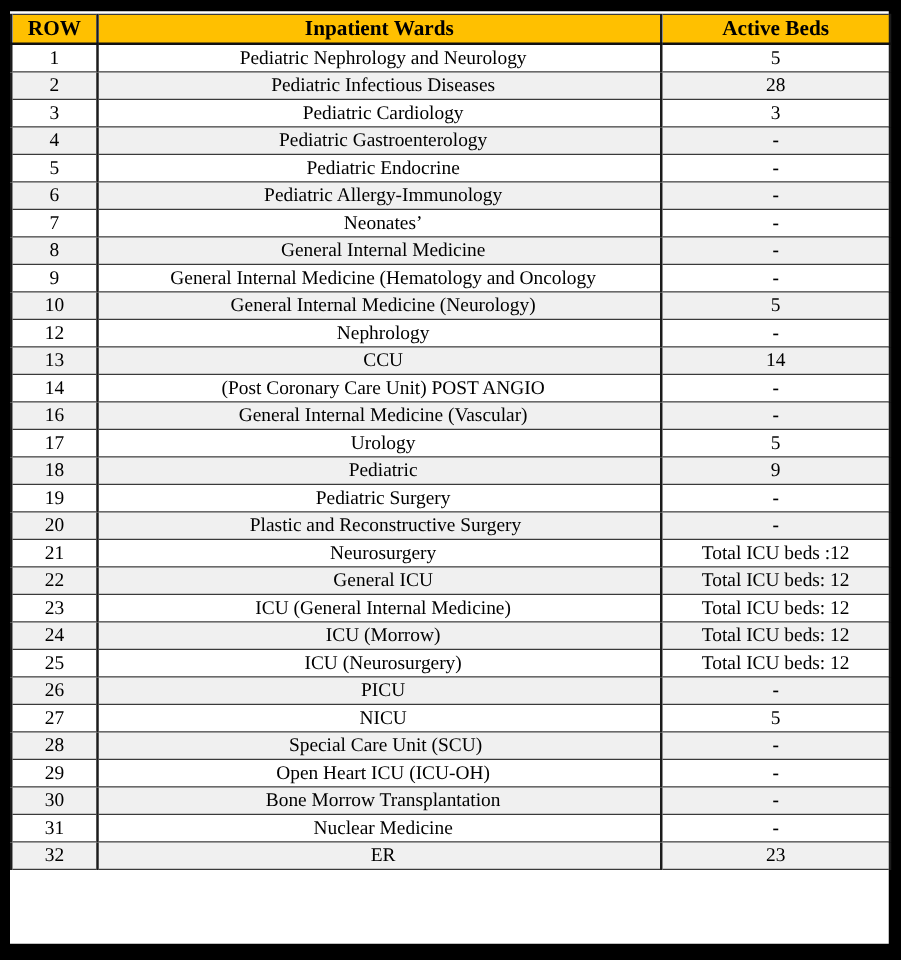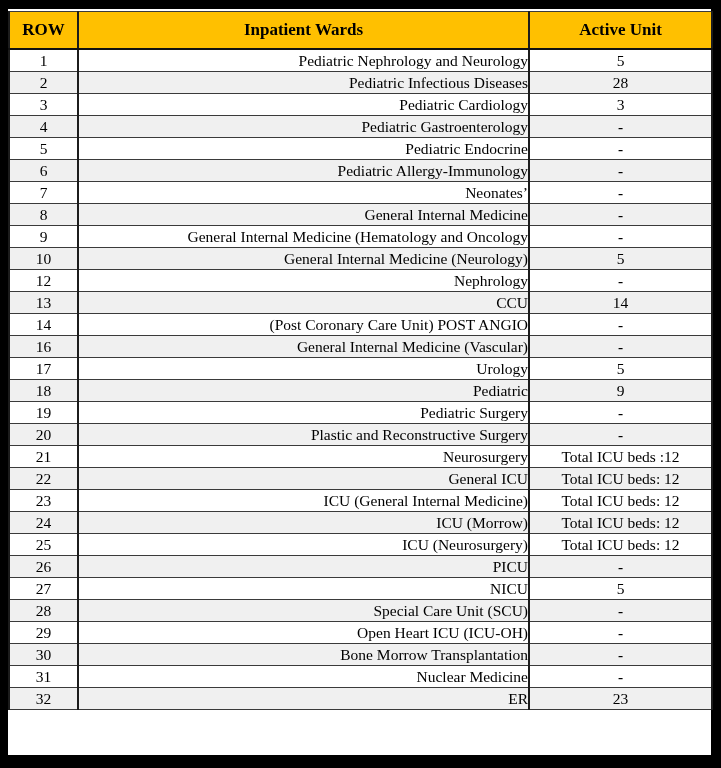--- a/index.html
+++ b/index.html
@@ -28,55 +28,55 @@
   th, td {
     border-top: 1px solid #3a3a3a;
     border-bottom: 1px solid #3a3a3a;
     border-left: 2px solid #1c1c1c;
     border-right: 2px solid #1c1c1c;
     padding: 0;
     overflow: hidden;
   }
   thead th {
     background: var(--header-bg, #FFC000);
-    height: 37px;
+    height: 23px;
     font-size: 17px;
     font-weight: bold;
     color: #000;
     text-align: center;
     border-bottom: 2px solid #111;
   }
   tbody td {
     height: 21.45px;
     font-size: 15.5px;
     line-height: 21px;
     color: #000;
     background: #fff;
   }
   tbody tr:nth-child(even) td { background: var(--stripe, #F0F0F0); }
   td.col-row  { text-align: center; }
-  td.col-ward { text-align: right; padding-left: 6px; white-space: pre; }
+  td.col-ward { text-align: center; padding-left: 6px; white-space: pre; }
   td.col-beds { text-align: center; }
   td.dash-bold { font-weight: bold; }
 </style>
 </head>
 <body>
 
 <div class="frame">
   <table>
     <colgroup>
       <col class="c-row">
         <col class="c-ward">
         <col class="c-beds">
     </colgroup>
     <thead>
       <tr>
         <th>ROW</th>
         <th>Inpatient Wards</th>
-        <th>Active Unit</th>
+        <th>Active Beds</th>
       </tr>
     </thead>
     <tbody id="rows">
         <tr>
     <td class="col-row">1</td>
     <td class="col-ward">Pediatric Nephrology and Neurology</td>
     <td class="col-beds">5</td>
   </tr>
         <tr>
     <td class="col-row">2</td>

